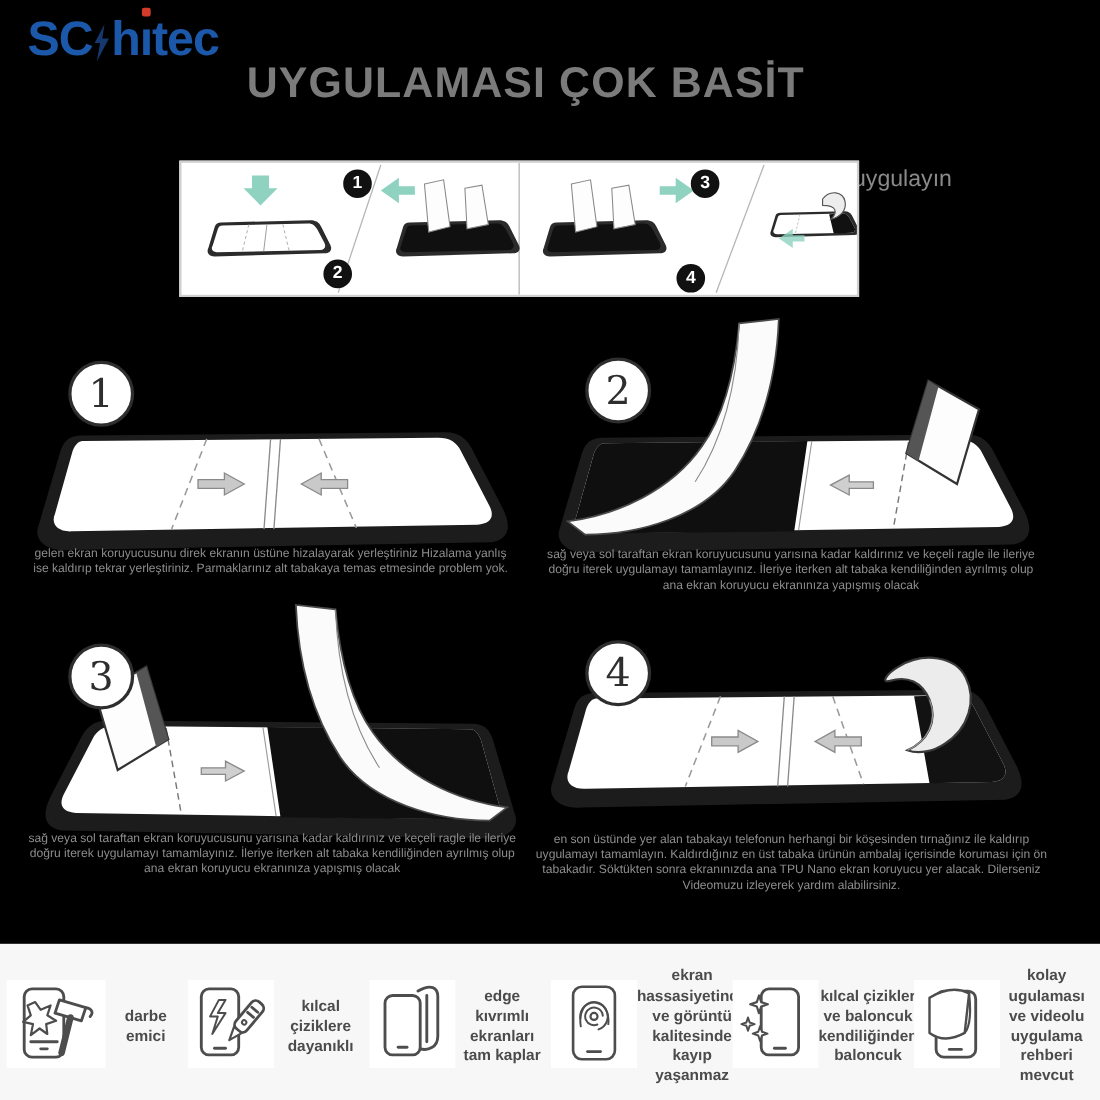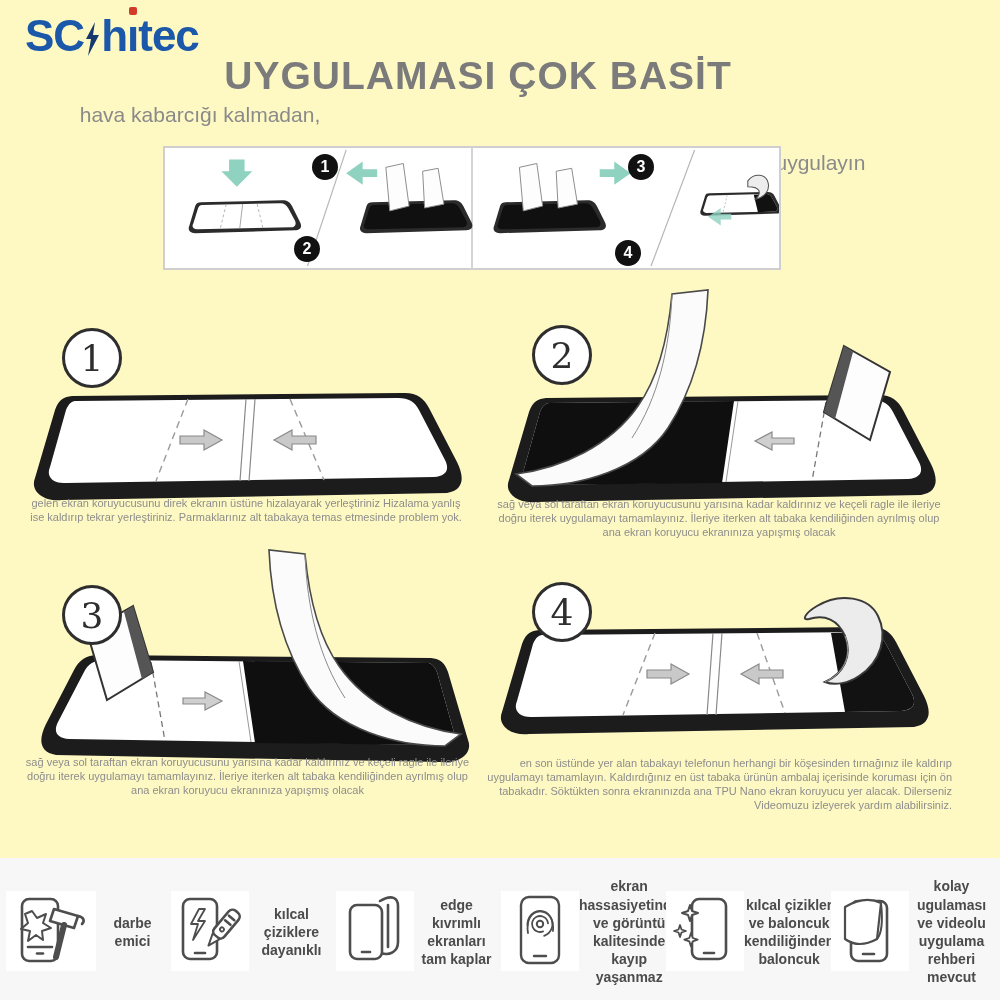--- a/index.html
+++ b/index.html
@@ -1,16 +1,16 @@
 <!DOCTYPE html>
 <html><head>
 <meta charset="utf-8">
 <style>
   html,body{margin:0;padding:0;background:#fff;}
-  .page{position:relative;width:1000px;height:1000px;background:#fef9c3;overflow:hidden;
+  .page{position:relative;width:1000px;height:1000px;background:#000000;overflow:hidden;
         font-family:"Liberation Sans", sans-serif;}
 
   
   .logo{position:absolute;left:25px;top:14px;display:flex;align-items:flex-end;
         font-weight:bold;font-size:44px;color:#1b58a9;letter-spacing:-1px;line-height:1;}
   .logo .seg{display:inline-block;}
   .logo .bolt{width:15px;height:34px;margin:0 1px 2px 1px;}
   .logo .i-wrap{position:relative;display:inline-block;}
   .logo .i-dot{position:absolute;left:2px;top:-7px;width:8px;height:8px;border-radius:2px;background:#d23a2a;}
 
@@ -59,21 +59,20 @@
     </svg>
     <span class="seg">h</span>
     <span class="i-wrap">
       <span class="seg">ı</span>
       <span class="i-dot"></span>
     </span>
     <span class="seg">tec</span>
   </div>
 
   <div class="title">UYGULAMASI ÇOK BASİT</div>
-  <div class="tagline-left">hava kabarcığı kalmadan,</div>
   <div class="tagline-right">Nano Ekran koruyucularınızı rahatlıkla uygulayın</div>
 
   <div class="strip">
     <svg viewBox="0 0 618 124">
 
       <line x1="309" y1="0" x2="309" y2="124" stroke="#c4c4c4" stroke-width="1.5"></line>
       <line x1="139" y1="122" x2="179" y2="2" stroke="#b5b5b5" stroke-width="1.2"></line>
       <line x1="494" y1="122" x2="539" y2="2" stroke="#b5b5b5" stroke-width="1.2"></line>
 
       <g transform="translate(15,52)">
@@ -170,21 +169,21 @@
     <path d="M336 9 L370 8 C381 8 387 12 391 20 L417 70 C422 80 418 86 406 87 L350 88 Z" fill="#121212"></path>
     <line x1="160" y1="9" x2="128" y2="91" stroke="#9a9a9a" stroke-width="1.4" stroke-dasharray="7 5"></line>
     <line x1="262" y1="9" x2="290" y2="89" stroke="#9a9a9a" stroke-width="1.4" stroke-dasharray="7 5"></line>
     <line x1="218" y1="9" x2="212" y2="91" stroke="#8a8a8a" stroke-width="1.2"></line>
     <line x1="227" y1="9" x2="221" y2="91" stroke="#8a8a8a" stroke-width="1.2"></line>
     <path d="M152 46 h24 v-6 l18 10 l-18 10 v-6 h-24 z" fill="#c9c9c9" stroke="#8a8a8a" stroke-width="1.2"></path>
     <path d="M288 46 h-24 v-6 l-18 10 l18 10 v-6 h24 z" fill="#c9c9c9" stroke="#8a8a8a" stroke-width="1.2"></path>
     <path d="M322 -18 C345 -32 374 -27 383 -8 C393 12 386 38 364 52 C354 59 340 62 330 58 C348 50 358 32 350 12 C343 -4 330 -10 314 -5 C306 -3 310 -11 322 -18 Z" fill="#ececec" stroke="#3a3a3a" stroke-width="2"></path>
     <path d="M330 58 C348 50 358 32 350 12" fill="none" stroke="#9a9a9a" stroke-width="1"></path>
   </svg>
-  <div class="step-text" style="left:487px;top:757px;width:465px;text-align:right;">en son üstünde yer alan tabakayı telefonun herhangi bir köşesinden tırnağınız ile kaldırıp uygulamayı tamamlayın. Kaldırdığınız en üst tabaka ürünün ambalaj içerisinde koruması için ön tabakadır. Söktükten sonra ekranınızda ana TPU Nano ekran koruyucu yer alacak. Dilerseniz Videomuzu izleyerek yardım alabilirsiniz.</div>
+  <div class="step-text" style="left:487px;top:757px;width:465px;">en son üstünde yer alan tabakayı telefonun herhangi bir köşesinden tırnağınız ile kaldırıp uygulamayı tamamlayın. Kaldırdığınız en üst tabaka ürünün ambalaj içerisinde koruması için ön tabakadır. Söktükten sonra ekranınızda ana TPU Nano ekran koruyucu yer alacak. Dilerseniz Videomuzu izleyerek yardım alabilirsiniz.</div>
 
   <div class="features">
 
     <div class="feature">
       <div class="tile">
         <svg width="78" height="76" viewBox="0 0 78 76" fill="none" stroke="#4d4d4d" stroke-width="2.6" stroke-linejoin="round" stroke-linecap="round">
           <rect x="10" y="6" width="36" height="62" rx="7" fill="#fff"></rect>
           <line x1="16" y1="54" x2="40" y2="54"></line>
           <line x1="25" y1="60.5" x2="31" y2="60.5"></line>
           <path d="M20 18 l5 7 9 -4 -3 9 8 5 -9 3 1 9 -7 -5 -8 6 2 -10 -9 -2 7 -6 -3 -9 z" stroke-width="2"></path>

